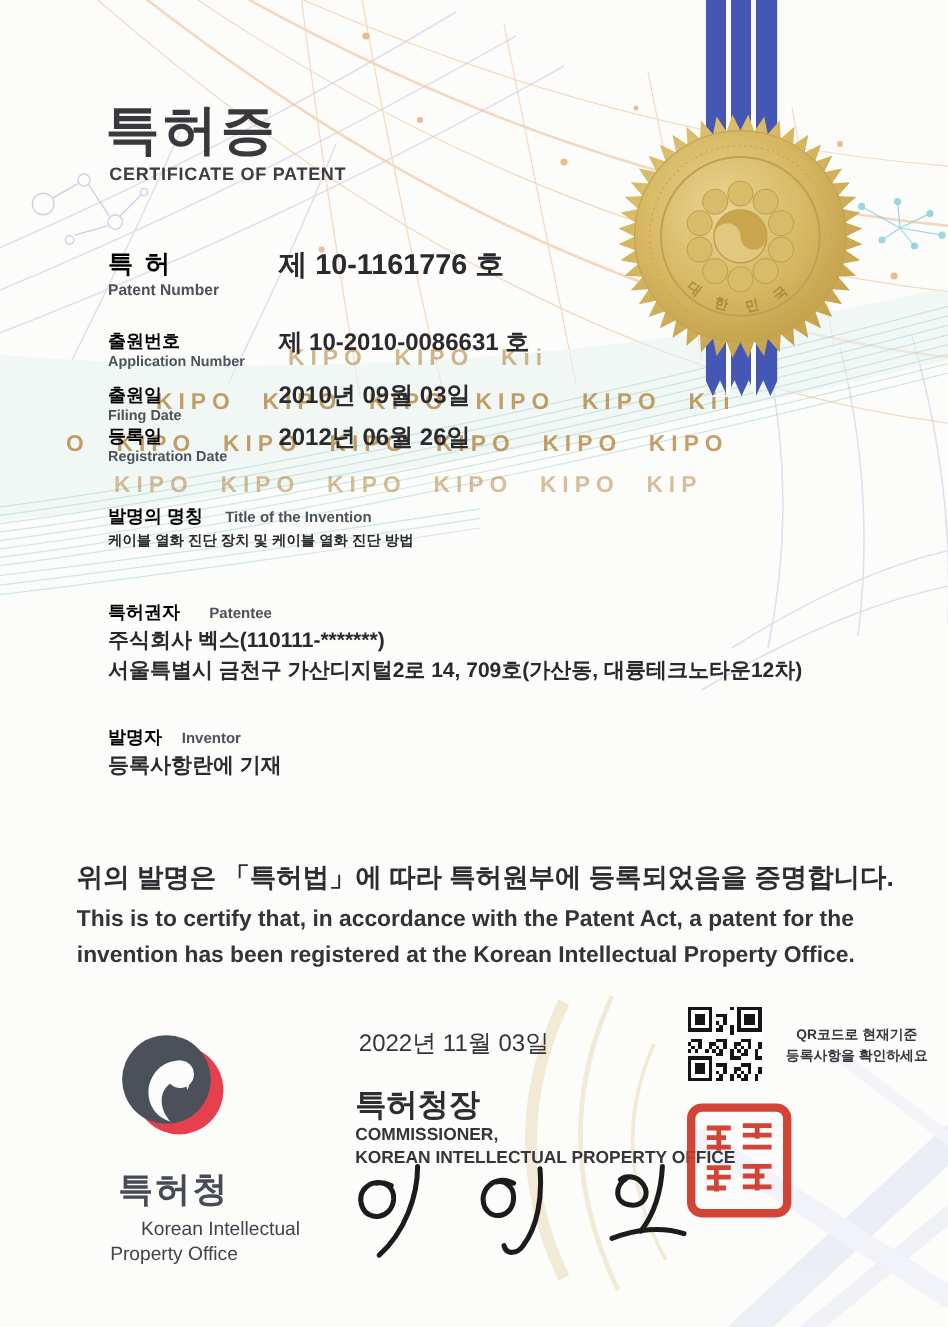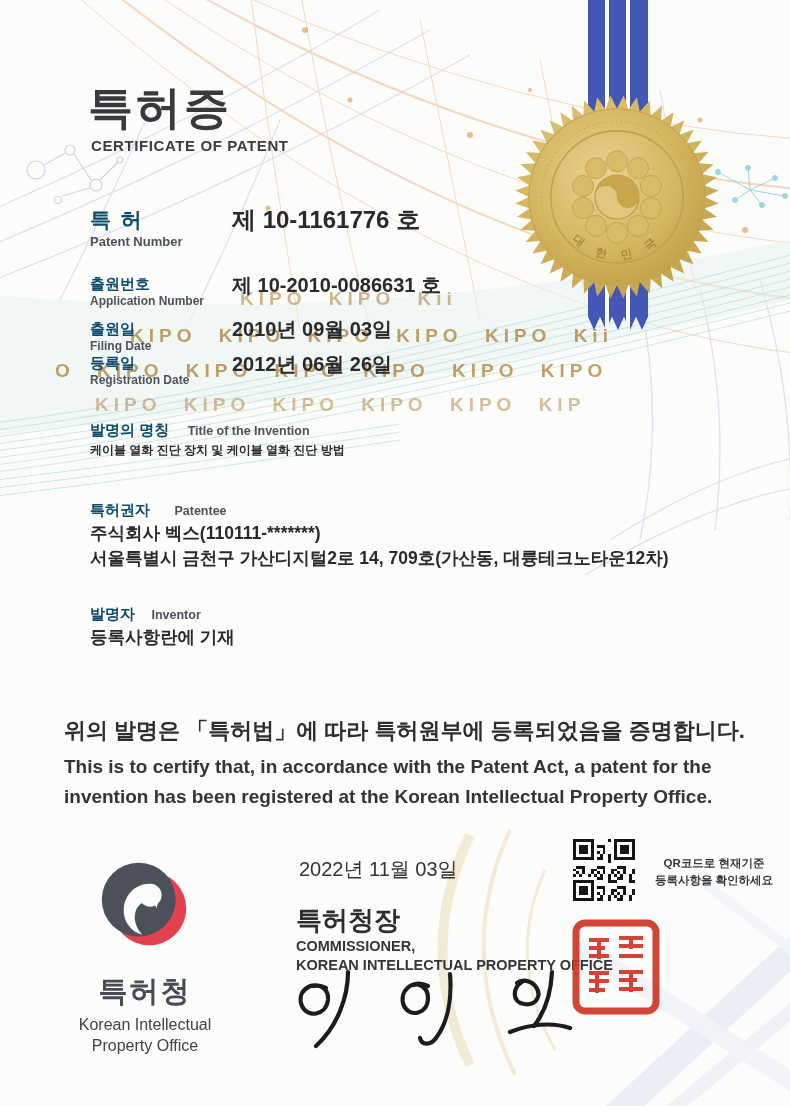--- a/index.html
+++ b/index.html
@@ -13,21 +13,21 @@
   .bg{position:absolute;inset:0;z-index:0;}
   .wm{position:absolute;z-index:1;font-weight:700;font-size:19px;
       letter-spacing:5px;word-spacing:12px;color:#a16207;white-space:nowrap;}
   .ribbon{
     position:absolute;left:588px;top:0;width:60px;height:330px;z-index:2;
     background:linear-gradient(90deg,#4457b5 0 17px,#fdfdfd 17px 21px,#4457b5 21px 38px,#fdfdfd 38px 42px,#4457b5 42px 60px);
     clip-path:polygon(0 0,100% 0,100% 96%,90% 100%,80% 96%,70% 100%,60% 96%,50% 100%,40% 96%,30% 100%,20% 96%,10% 100%,0 96%);
   }
   .medal{position:absolute;left:512px;top:92px;z-index:3;}
   .content{position:absolute;inset:0;z-index:5;}
-  .ko-label{font-weight:700;color:#0c4a6e;}
+  .ko-label{font-weight:700;color:#000000;}
   .en-label{font-weight:600;color:#4d515a;}
   .val{font-weight:700;color:#29292e;}
   .qr-cap{font-size:11.5px;font-weight:600;line-height:17px;color:#33363d;text-align:center;white-space:normal;}
 </style>
 </head>
 <body>
 
 <div class="page">
 
   <svg class="bg" width="790" height="1106" viewBox="0 0 790 1106">
@@ -336,17 +336,17 @@
       </g>
     </svg>
 
     <svg class="abs" style="left:100px;top:860px" width="88" height="88" viewBox="0 0 100 100">
       <circle cx="56" cy="55" r="42" fill="#e5404e"></circle>
       <circle cx="44" cy="45" r="42" fill="#4b505b"></circle>
       <circle cx="57" cy="40" r="13" fill="#fcfcfa"></circle>
       <path d="M57,27 C38,27 28,42 27,55 C26,70 35,81 48,85 C38,74 37,60 44,52 C51,44 62,46 64,55 C68,46 66,33 57,27 Z" fill="#fcfcfa"></path>
     </svg>
     <div class="abs" style="left:40px;top:972px;width:210px;text-align:center;font-size:29px;font-weight:700;letter-spacing:2px;color:#464b55">특허청</div>
-    <div class="abs" style="left:40px;top:1016px;width:210px;text-align:center;font-size:16px;color:#3f444d">Korean Intellectual</div>
+    <div class="abs" style="left:40px;top:1016px;width:210px;text-align:right;font-size:16px;color:#3f444d">Korean Intellectual</div>
     <div class="abs" style="left:40px;top:1037px;width:210px;text-align:center;font-size:16px;color:#3f444d">Property Office</div>
 
   </div>
 </div>
 
 </body></html>

